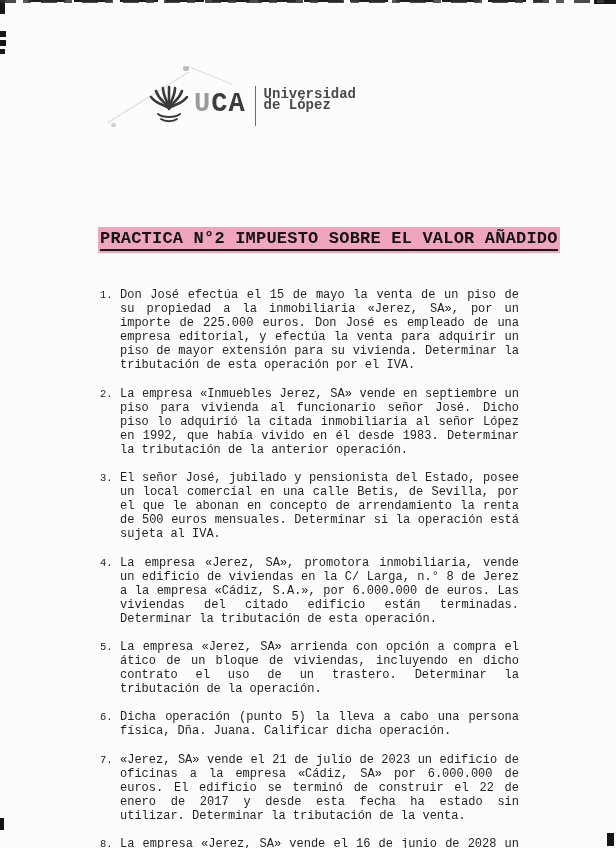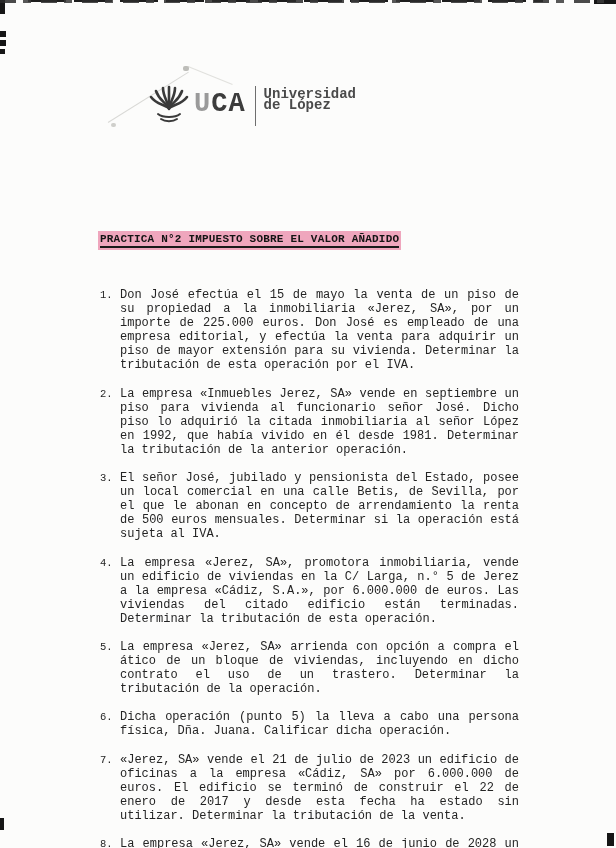--- a/index.html
+++ b/index.html
@@ -34,21 +34,21 @@
   .wordmark{font-size:27px;font-weight:bold;letter-spacing:1px;line-height:40px;}
   .wordmark .u{color:#9a9a9a;}
   .wordmark .ca{color:#3c3c3c;}
   .logo-divider{width:1px;height:40px;background:#6e6e6e;margin:2px 8px 0 9px;}
   .uniname{font-size:14px;font-weight:bold;color:#4a4a4a;line-height:11px;padding-top:5px;}
 
   
   .title-wrap{position:absolute;left:100px;top:229px;}
   .title{
     display:inline;
-    font-size:11px;font-weight:bold;letter-spacing:.2px;
+    font-size:17px;font-weight:bold;letter-spacing:.2px;
     color:#141414;
     background:#efa6bd;
     box-shadow:0 0 0 2px #efa6bd;
     border-bottom:2px solid #1a1a1a;
     padding-bottom:1px;
   }
 
   
   .list{position:absolute;left:100px;top:288px;width:419px;}
   .item{display:flex;margin-bottom:14px;}
@@ -102,29 +102,29 @@
     <span class="title">PRACTICA N°2 IMPUESTO SOBRE EL VALOR AÑADIDO</span>
   </div>
 
   <div class="list">
     <div class="item">
       <span class="num">1.</span>
       <p class="txt">Don José efectúa el 15 de mayo la venta de un piso de su propiedad a la inmobiliaria «Jerez, SA», por un importe de 225.000 euros. Don José es empleado de una empresa editorial, y efectúa la venta para adquirir un piso de mayor extensión para su vivienda. Determinar la tributación de esta operación por el IVA.</p>
     </div>
     <div class="item">
       <span class="num">2.</span>
-      <p class="txt">La empresa «Inmuebles Jerez, SA» vende en septiembre un piso para vivienda al funcionario señor José. Dicho piso lo adquirió la citada inmobiliaria al señor López en 1992, que había vivido en él desde 1981. Determinar la tributación de la anterior operación.</p>
+      <p class="txt">La empresa «Inmuebles Jerez, SA» vende en septiembre un piso para vivienda al funcionario señor José. Dicho piso lo adquirió la citada inmobiliaria al señor López en 1992, que había vivido en él desde 1983. Determinar la tributación de la anterior operación.</p>
     </div>
     <div class="item">
       <span class="num">3.</span>
       <p class="txt">El señor José, jubilado y pensionista del Estado, posee un local comercial en una calle Betis, de Sevilla, por el que le abonan en concepto de arrendamiento la renta de 500 euros mensuales. Determinar si la operación está sujeta al IVA.</p>
     </div>
     <div class="item">
       <span class="num">4.</span>
-      <p class="txt">La empresa «Jerez, SA», promotora inmobiliaria, vende un edificio de viviendas en la C/ Larga, n.° 5 de Jerez a la empresa «Cádiz, S.A.», por 6.000.000 de euros. Las viviendas del citado edificio están terminadas. Determinar la tributación de esta operación.</p>
+      <p class="txt">La empresa «Jerez, SA», promotora inmobiliaria, vende un edificio de viviendas en la C/ Larga, n.° 8 de Jerez a la empresa «Cádiz, S.A.», por 6.000.000 de euros. Las viviendas del citado edificio están terminadas. Determinar la tributación de esta operación.</p>
     </div>
     <div class="item">
       <span class="num">5.</span>
       <p class="txt">La empresa «Jerez, SA» arrienda con opción a compra el ático de un bloque de viviendas, incluyendo en dicho contrato el uso de un trastero. Determinar la tributación de la operación.</p>
     </div>
     <div class="item">
       <span class="num">6.</span>
       <p class="txt">Dicha operación (punto 5) la lleva a cabo una persona física, Dña. Juana. Calificar dicha operación.</p>
     </div>
     <div class="item">

